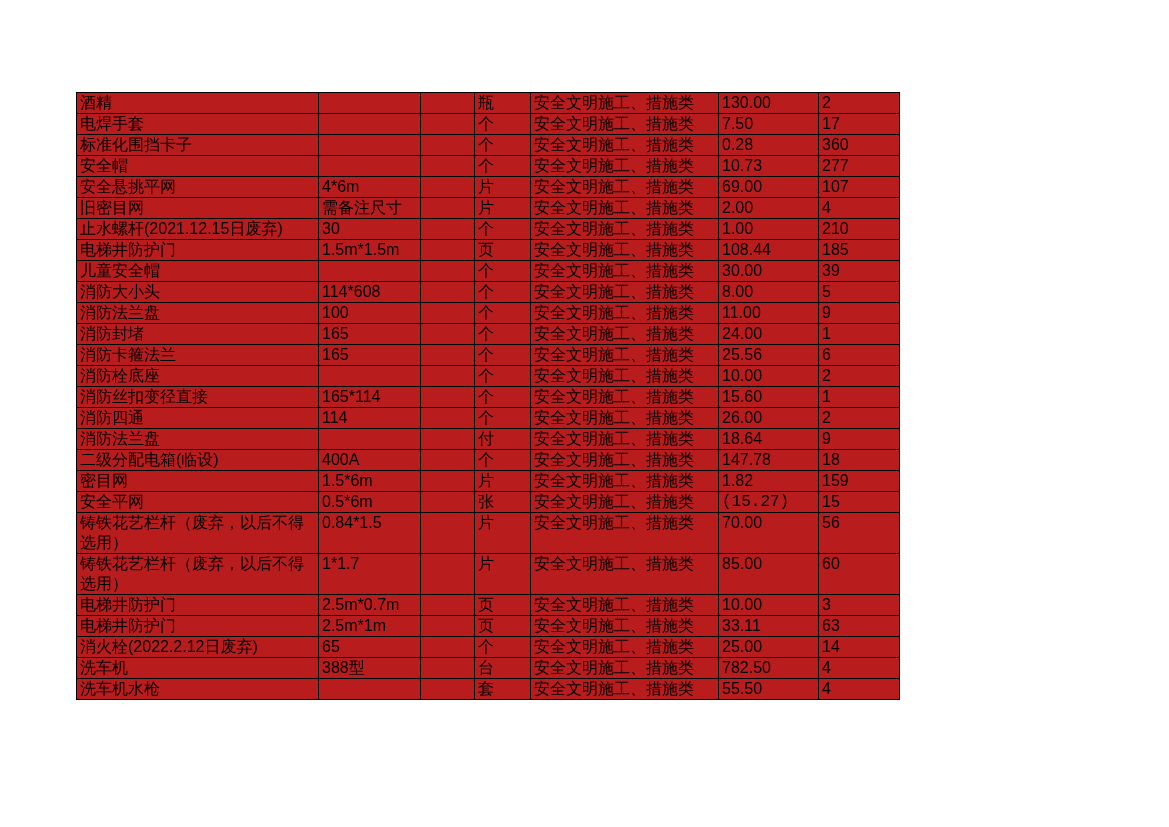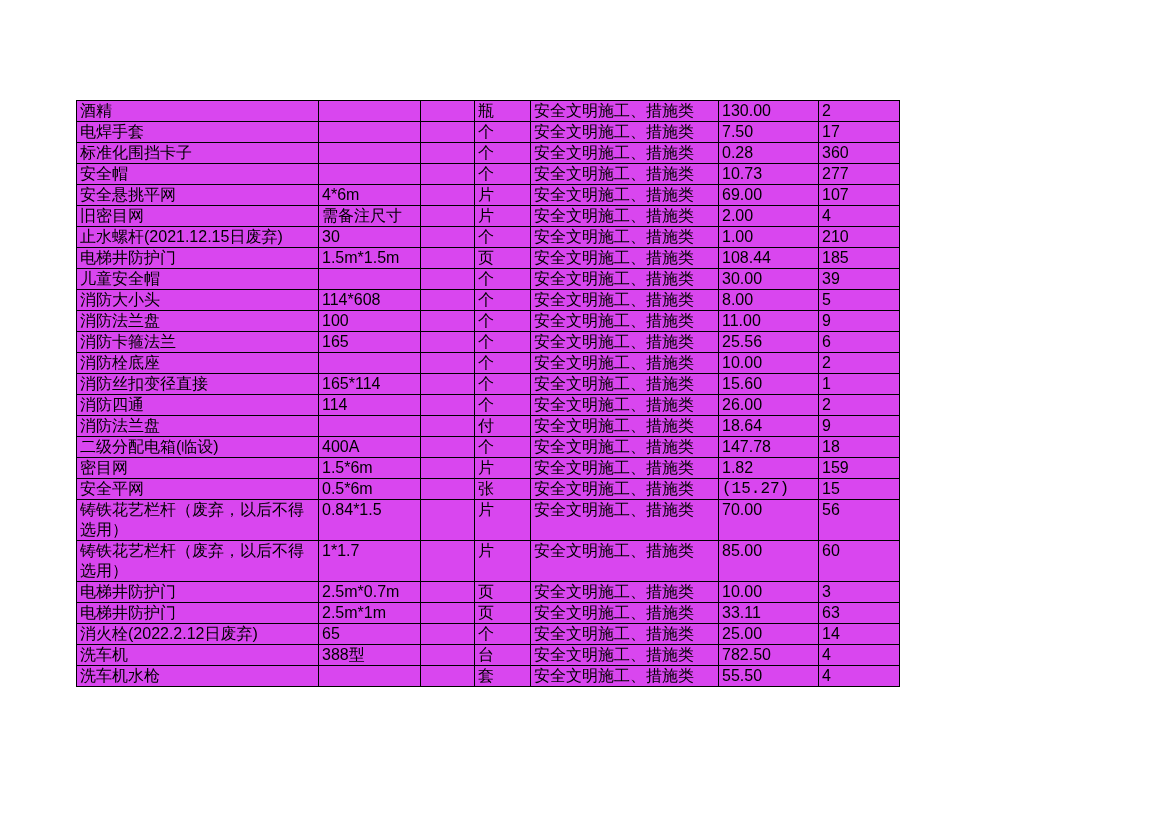--- a/index.html
+++ b/index.html
@@ -13,25 +13,25 @@
   }
   .page {
     position: relative;
     width: 1169px;
     height: 827px;
     background: #ffffff;
   }
   table.sheet {
     position: absolute;
     left: 76px;
-    top: 100px;
+    top: 92px;
     border-collapse: collapse;
     table-layout: fixed;
     width: 823px;
-    background: #d946ef;
+    background: #b91c1c;
   }
   table.sheet td {
     border: 1px solid #000000;
     font-size: 16px;
     line-height: 20px;
     color: #000000;
     padding: 0 2px 0 3px;
     vertical-align: top;
     overflow: hidden;
     white-space: normal;
@@ -162,20 +162,29 @@
         <tr>
     <td>消防法兰盘</td>
     <td>100</td>
     <td></td>
     <td>个</td>
     <td>安全文明施工、措施类</td>
     <td class="num">11.00</td>
     <td class="num">9</td>
   </tr>
         <tr>
+    <td>消防封堵</td>
+    <td>165</td>
+    <td></td>
+    <td>个</td>
+    <td>安全文明施工、措施类</td>
+    <td class="num">24.00</td>
+    <td class="num">1</td>
+  </tr>
+        <tr>
     <td>消防卡箍法兰</td>
     <td>165</td>
     <td></td>
     <td>个</td>
     <td>安全文明施工、措施类</td>
     <td class="num">25.56</td>
     <td class="num">6</td>
   </tr>
         <tr>
     <td>消防栓底座</td>

